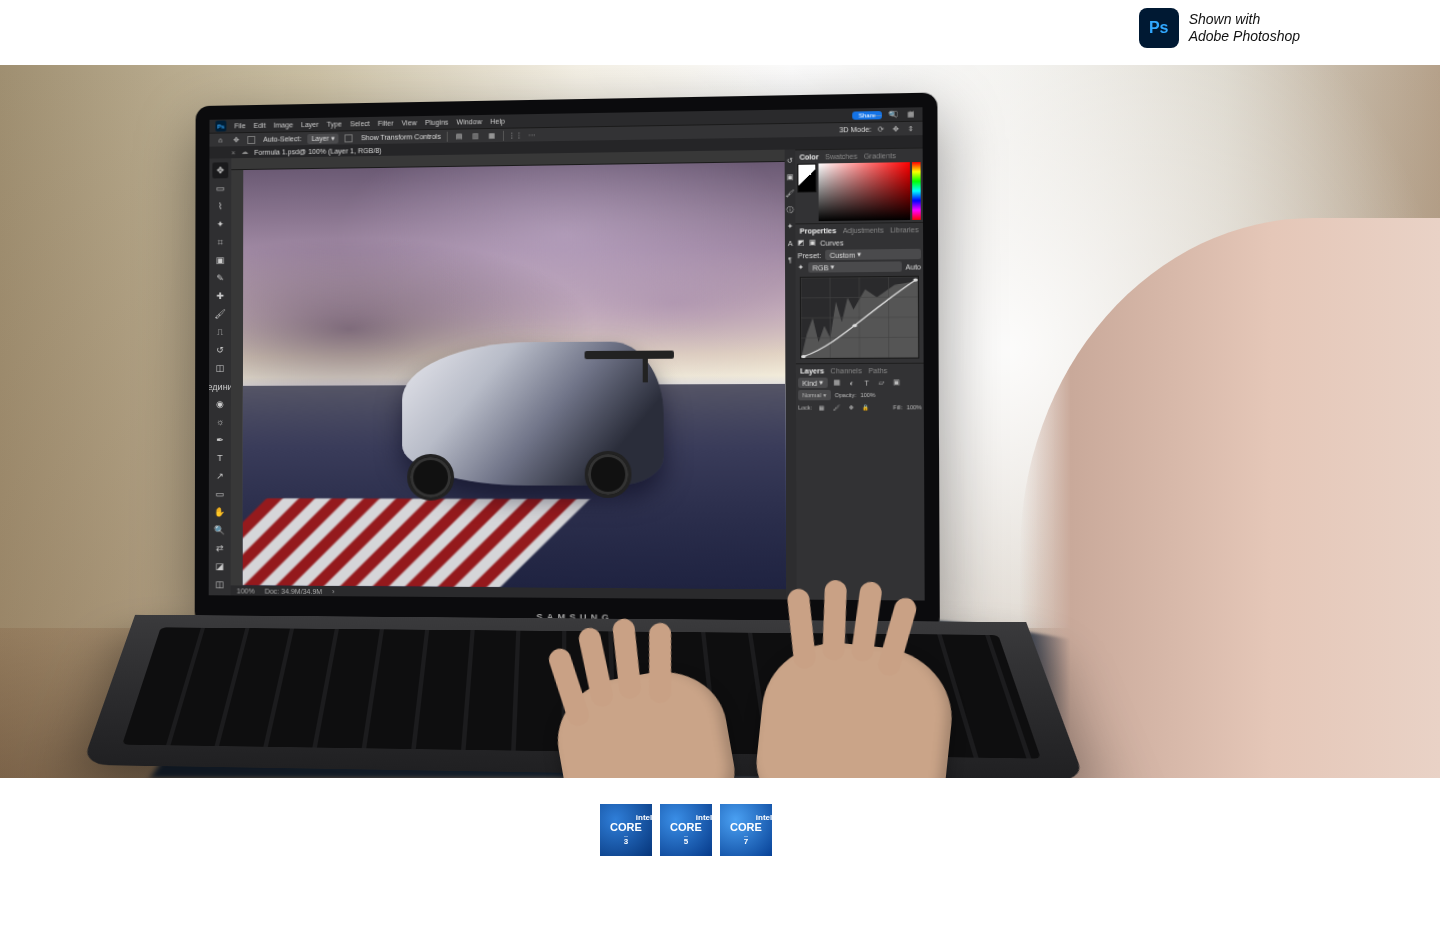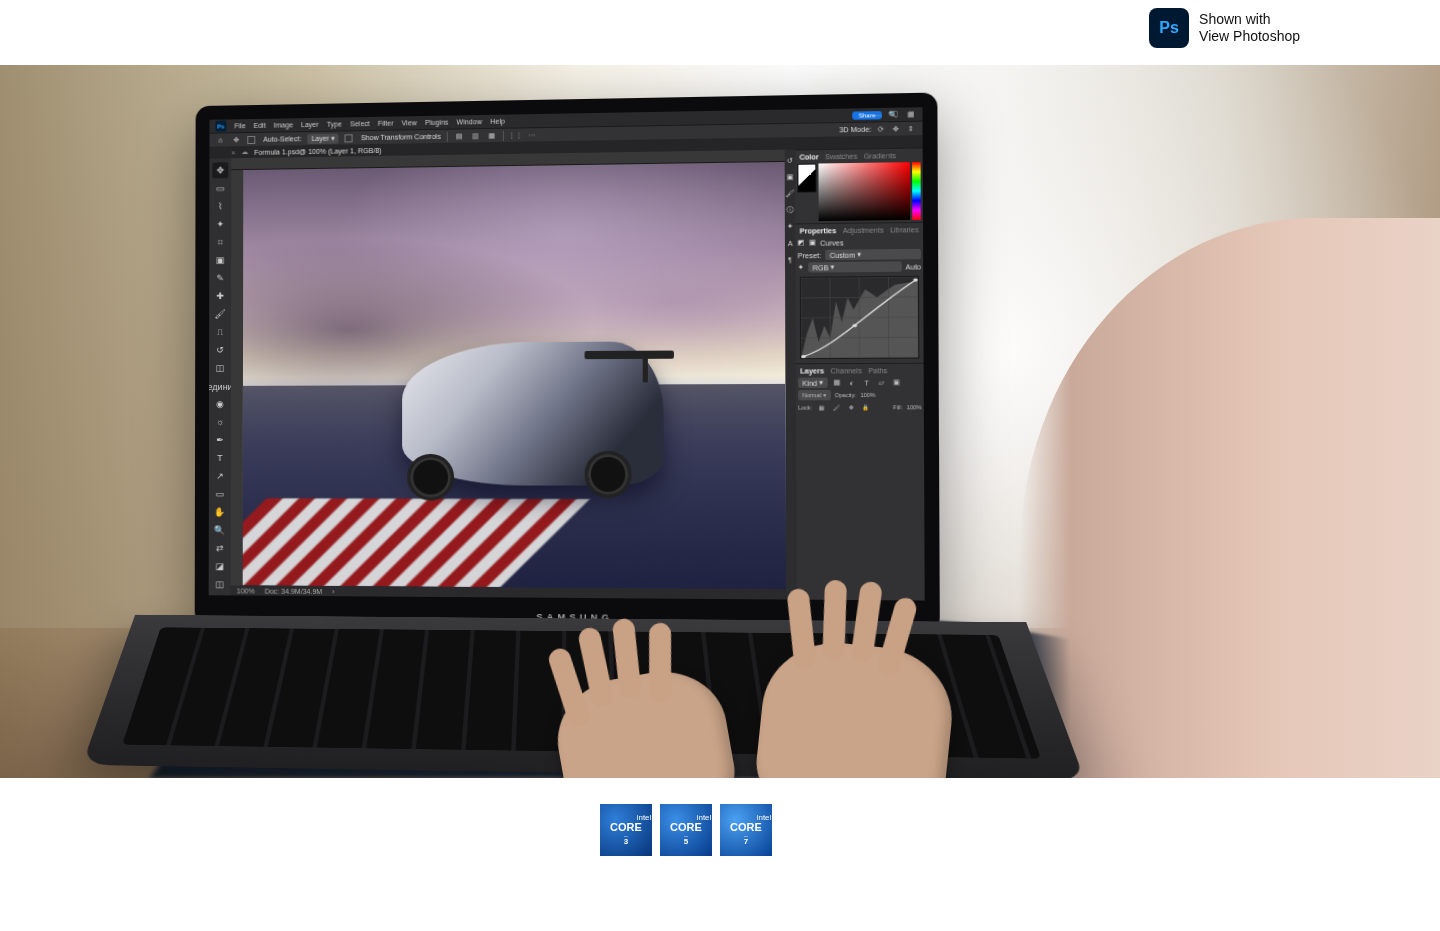--- a/index.html
+++ b/index.html
@@ -2,21 +2,21 @@
 <html><head>
 <meta charset="utf-8">
 <style>
   * { margin: 0; padding: 0; box-sizing: border-box; }
   body { width: 1440px; font-family: -apple-system, "Segoe UI", Helvetica, Arial, sans-serif; background:#fff; color:#111; }
   
   
   .attribution { position: relative; height: 65px; }
   .attr-block { position: absolute; right: 140px; top: 8px; display: flex; align-items: center; gap: 10px; }
   .ps-icon { width: 40px; height: 40px; border-radius: 8px; background: #001933; display: flex; align-items: center; justify-content: center; color: #31a8ff; font-weight: 700; font-size: 16px; }
-  .attr-text { font-size: 14px; line-height: 1.2; }
+  .attr-text { font-size: 14px; line-height: 1.2; font-style: italic; }
 
   
   .photo-area { position: relative; width: 100%; height: 713px; overflow: hidden;
       background: linear-gradient(to right, #9f8f71 0%, #ccc1a5 22%, #f5f1e6 40%, #fefefe 55%, #efeeea 70%, #d8d3c7 85%, #b5a18a 100%); }
   .room { position: absolute; inset:0;
       background:
         radial-gradient(circle at 70% 40%, rgba(255,255,255,.9), rgba(255,255,255,0) 40%),
         linear-gradient(to bottom, rgba(160,140,110,0.0) 0%, rgba(140,110,80,0.35) 100%); }
   .floor { position:absolute; left:0; right:0; bottom:0; height:150px;
       background: linear-gradient(to bottom, rgba(120,80,50,.2), rgba(80,50,30,.4)); }
@@ -144,31 +144,31 @@
   
   .footer { padding:26px 0 20px 600px; }
   .footer h4 { font-size:13px; letter-spacing:6px; font-weight:700; color:#222; margin-bottom:14px;}
   .cores { display:flex; gap:8px; }
   .core { width:52px; height:52px; display:flex; flex-direction:column; align-items:center; justify-content:center;
     color:#fff; font-family: Helvetica, Arial, sans-serif; font-size:11px; font-weight:700; line-height:1;}
   .core .num { font-size:8px; margin-top:3px; border-top:1px solid rgba(255,255,255,.4); padding-top:1px;}
   .core.c3 { background: radial-gradient(circle at 30% 30%, #2f7ed8, #06357a); }
   .core.c5 { background: radial-gradient(circle at 30% 30%, #3a8ee6, #063a8a); }
   .core.c7 { background: radial-gradient(circle at 30% 30%, #4aa0f2, #074196); }
-  .core span.small { font-size:8px; font-weight:400;margin-left:36px; }
+  .core span.small { font-size:8px; font-weight:700;margin-left:36px; }
 </style>
 </head>
 <body>
 
 <div class="attribution">
   <div class="attr-block">
     <div class="ps-icon">Ps</div>
     <div class="attr-text">
       <div>Shown with</div>
-      <div>View Photoshop</div>
+      <div>Adobe Photoshop</div>
     </div>
   </div>
 </div>
 
 <div class="photo-area">
   <div class="room"></div>
   <div class="floor"></div>
   <div class="lap"></div>
   <div class="torso"></div>
 

